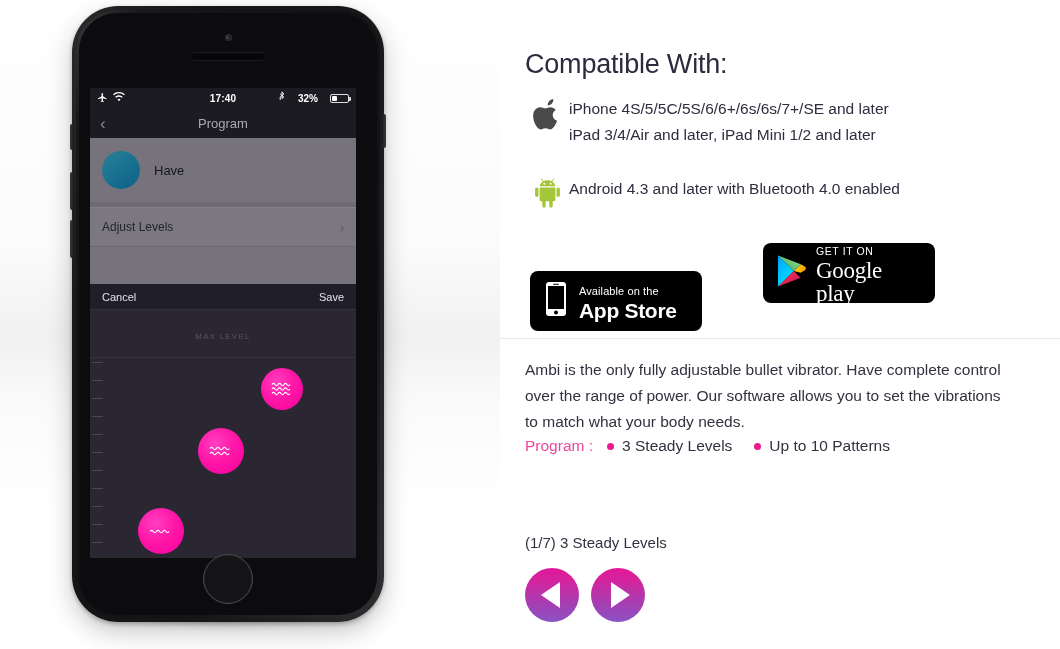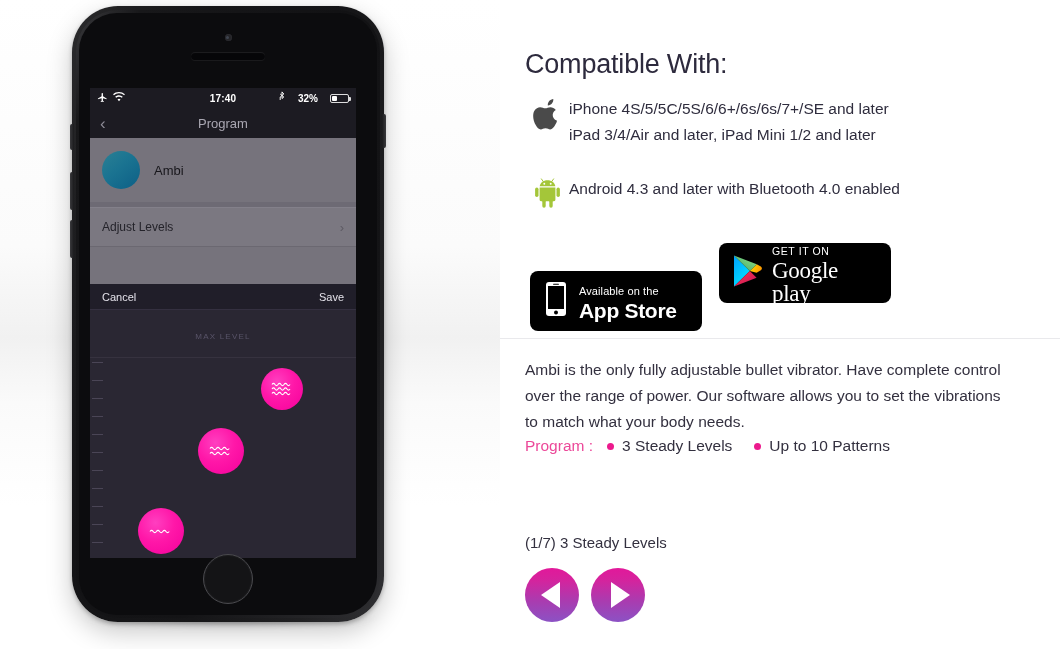--- a/index.html
+++ b/index.html
@@ -372,20 +372,21 @@
   .badge-appstore {
     width: 172px; height: 60px;
     padding: 0 14px;
     gap: 11px;
     margin-top: 28px;
   }
   .badge-gplay {
     width: 172px; height: 60px;
     padding: 12px 13px;
     gap: 10px;
+    margin-left: 44px;
   }
   .badge-line1 {
     color: #ffffff;
     font-size: 11px;
     line-height: 13px;
     letter-spacing: 0.1px;
   }
   .badge-line1.caps {
     font-size: 10.5px;
     letter-spacing: 0.6px;
@@ -534,21 +535,21 @@
         </div>
 
         <div class="nav-bar">
           <span class="nav-back">‹</span>
           <span class="nav-title">Program</span>
         </div>
 
         <div class="list-area">
           <div class="list-row row-ambi">
             <span class="ambi-avatar"></span>
-            <span class="ambi-label">Ambi</span>
+            <span class="ambi-label">Have</span>
           </div>
           <div class="row-sep"></div>
           <div class="list-row row-adjust">
             <span class="txt">Adjust Levels</span>
             <span class="chev">›</span>
           </div>
         </div>
 
         <div class="sheet">
           <div class="sheet-bar">

